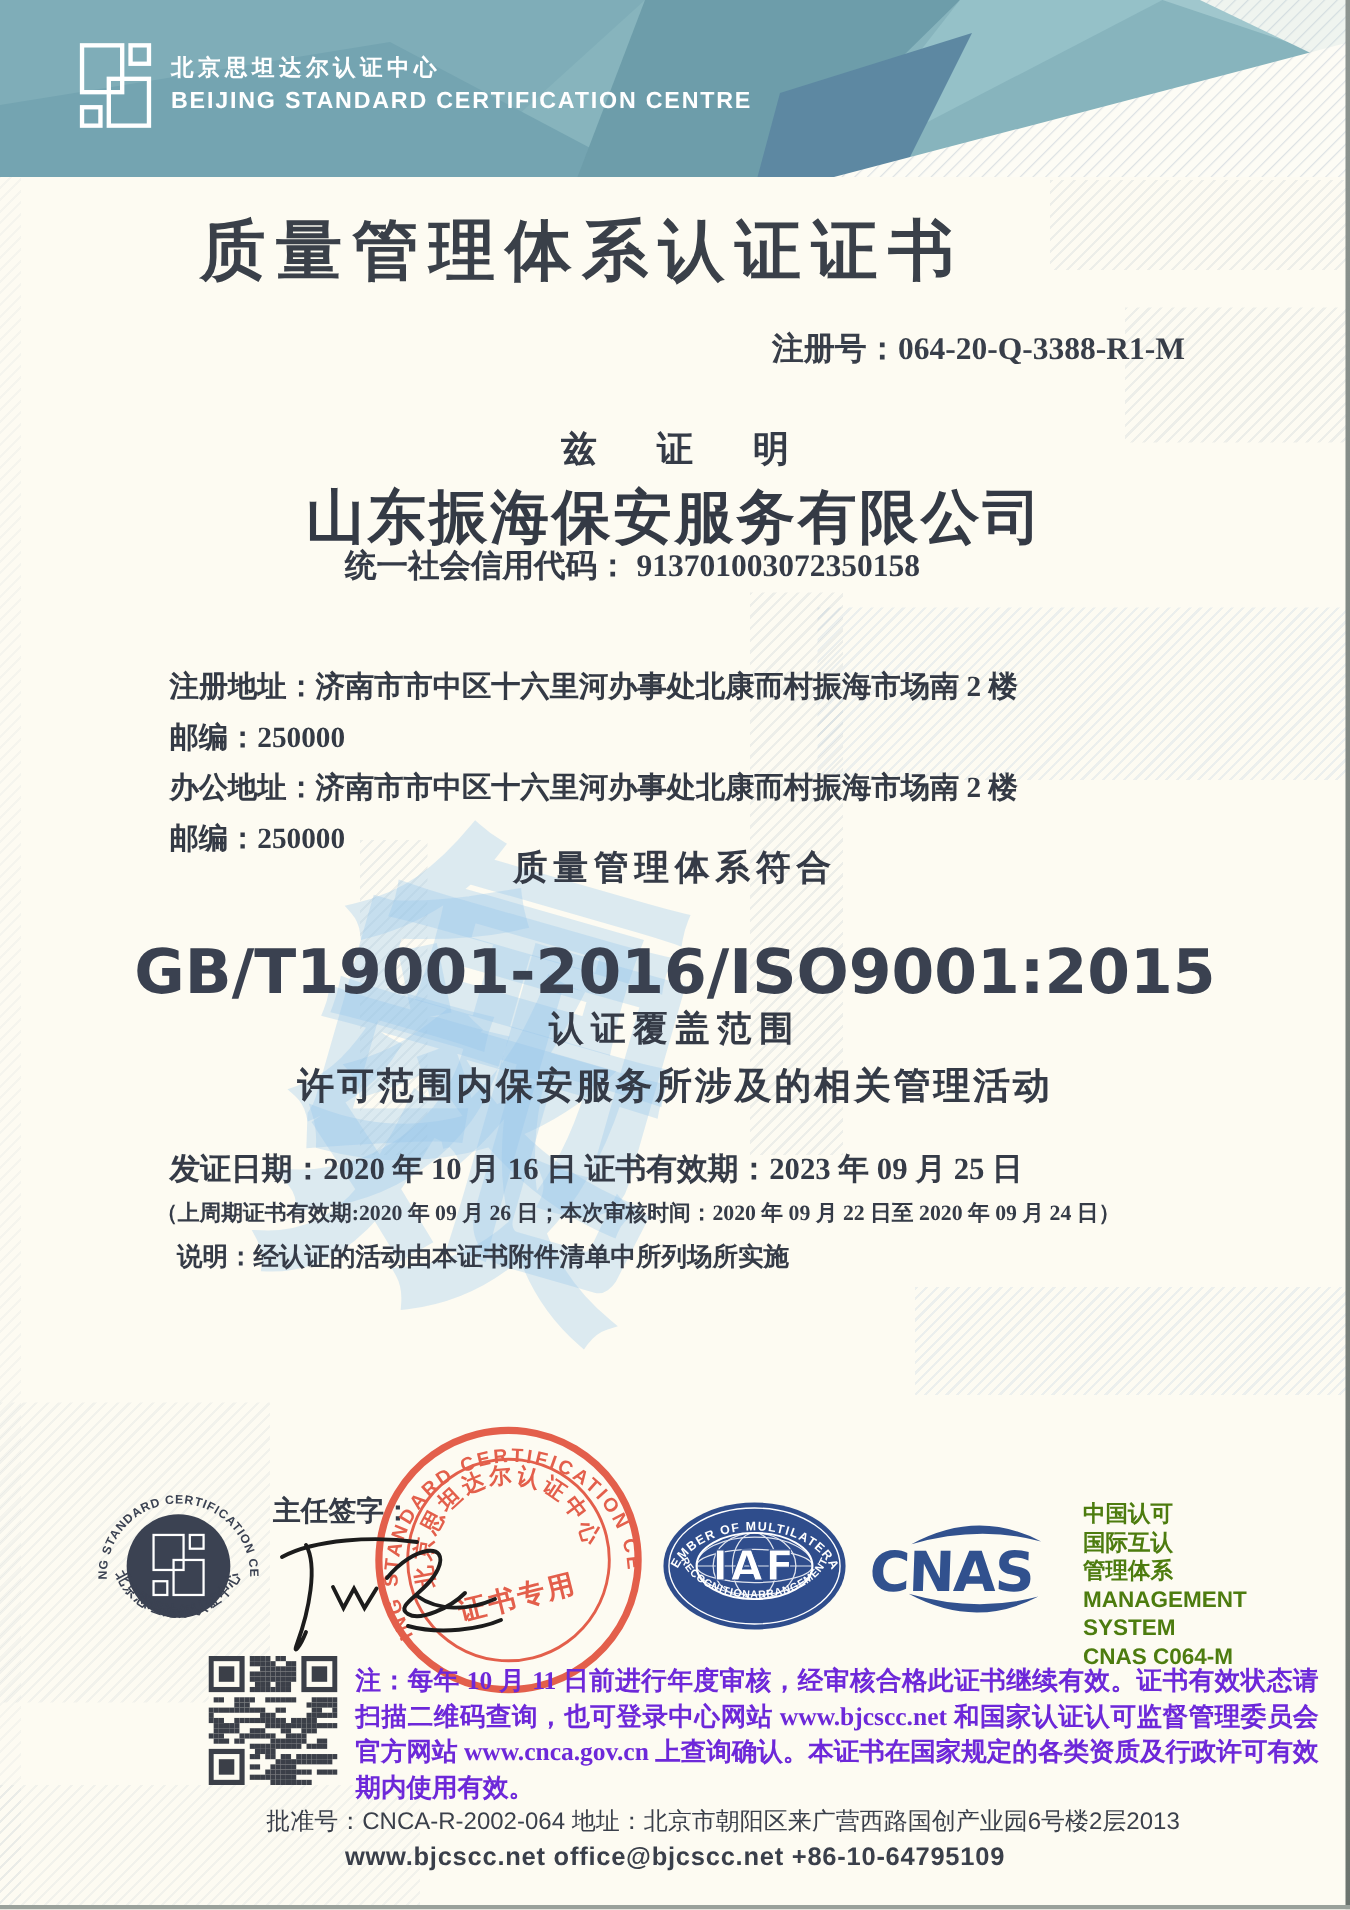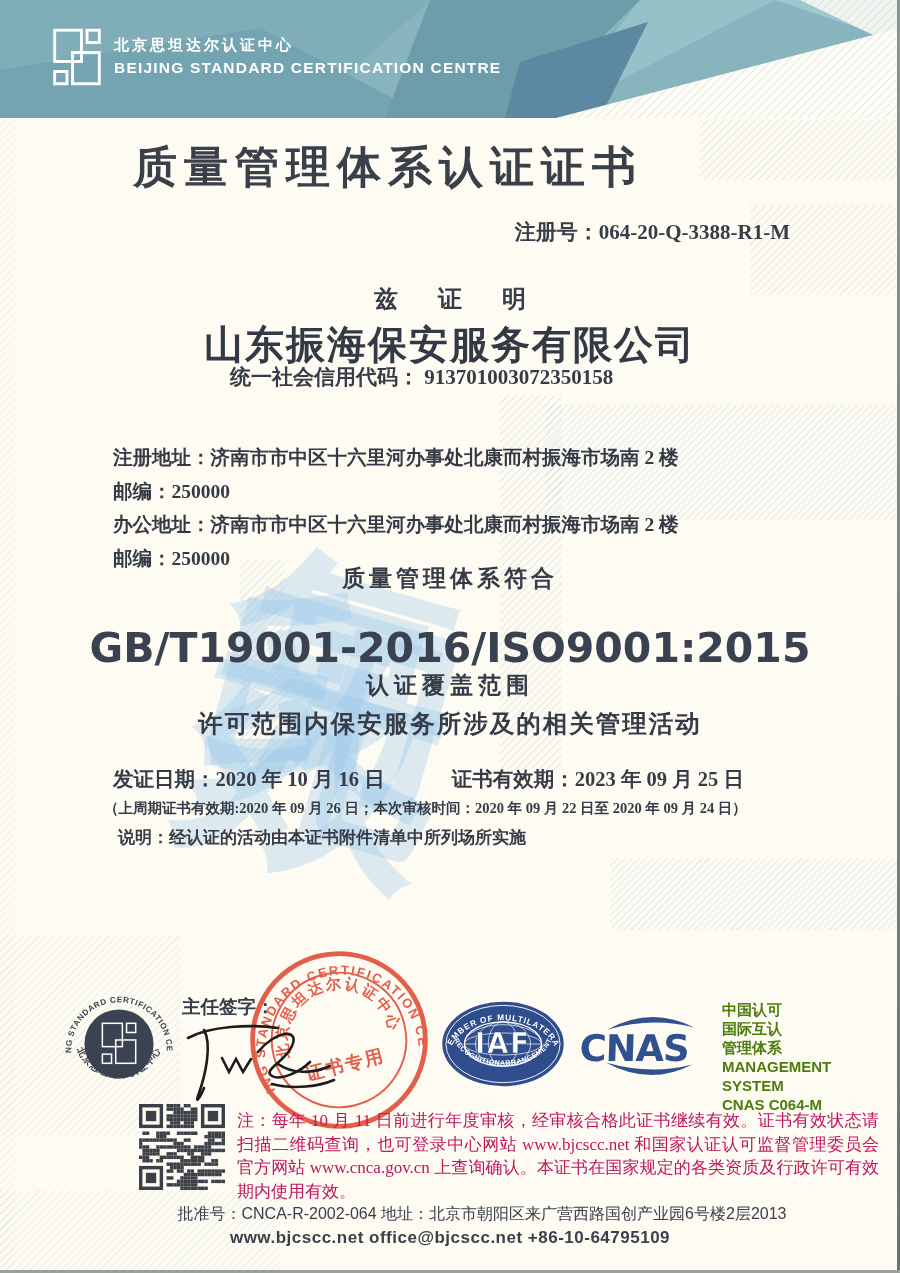--- a/index.html
+++ b/index.html
@@ -30,38 +30,38 @@
   #creditcode{left:230px;top:363px;width:670px;text-align:left;font-size:21px;font-weight:600;}
   .addr{left:113px;width:720px;font-size:19.5px;font-weight:600;color:#343a45;margin-top:33px;}
 
   #conform{left:0;top:563px;width:900px;text-align:center;font-size:23px;letter-spacing:4px;font-weight:600;}
   #standard{left:0;top:596px;width:900px;text-align:center;font-size:41px;font-weight:bold;
     font-family:"DejaVu Sans","Liberation Sans",sans-serif;color:#3a4150;letter-spacing:0;margin-top:28px;}
   #scopelabel{left:0;top:670px;width:900px;text-align:center;font-size:23px;letter-spacing:5px;font-weight:600;}
   #scope{left:0;top:707px;width:900px;text-align:center;font-size:24.5px;font-weight:bold;letter-spacing:2px;}
 
   #dates{left:113px;top:765px;width:740px;font-size:20.5px;font-weight:600;}
-  #dates .valid{margin-left:62px;}
+  #dates .valid{}
   #prevperiod{left:104px;top:799px;width:760px;font-size:14.5px;font-weight:bold;letter-spacing:0;}
   #notedesc{left:118px;top:826px;width:700px;font-size:17px;font-weight:600;}
 
   
   #seal-left{left:58px;top:983px;width:122px;height:122px;}
   #sign-label{left:182px;top:994px;font-size:18.5px;font-weight:bold;}
   #signature{left:160px;top:1000px;width:200px;height:110px;}
   #stamp{left:243px;top:944px;width:192px;height:192px;}
   #iaf{left:438px;top:998px;width:130px;height:92px;}
   #cnas{left:580px;top:1013px;width:138px;height:66px;}
   #cnas-block{left:722px;top:1000px;width:170px;font-family:"Liberation Sans","DejaVu Sans",sans-serif;
      font-size:15px;line-height:19px;color:#4d7c0f;font-weight:600;}
   #qr{left:139px;top:1104px;width:86px;height:86px;}
   #qr svg{width:100%;height:100%;}
   #qr .dark{fill:#3b3f48;}
 
-  #note{left:237px;top:1109px;width:642px;font-size:17px;line-height:23.5px;font-weight:400;text-align:justify;color:#be185d;}
+  #note{left:237px;top:1109px;width:642px;font-size:17px;line-height:23.5px;font-weight:700;text-align:justify;color:#6d28d9;}
   #approval{left:0;top:1204px;width:900px;text-align:center;font-size:16px;
     font-family:"Liberation Sans","DejaVu Sans",sans-serif;color:#3a3f4a;padding-left:32px;}
   #contact{left:0;top:1228px;width:900px;text-align:center;font-size:17px;letter-spacing:.5px;
     font-family:"Liberation Sans","DejaVu Sans",sans-serif;color:#3a3f4a;font-weight:600;}
 
   
   #edge-right{right:0;top:0;width:3px;height:100%;background:linear-gradient(180deg,#8d9591,#6c746f);}
   #edge-bottom{left:0;bottom:0;width:100%;height:3px;background:#9aa19b;}
 </style>
 </head>

